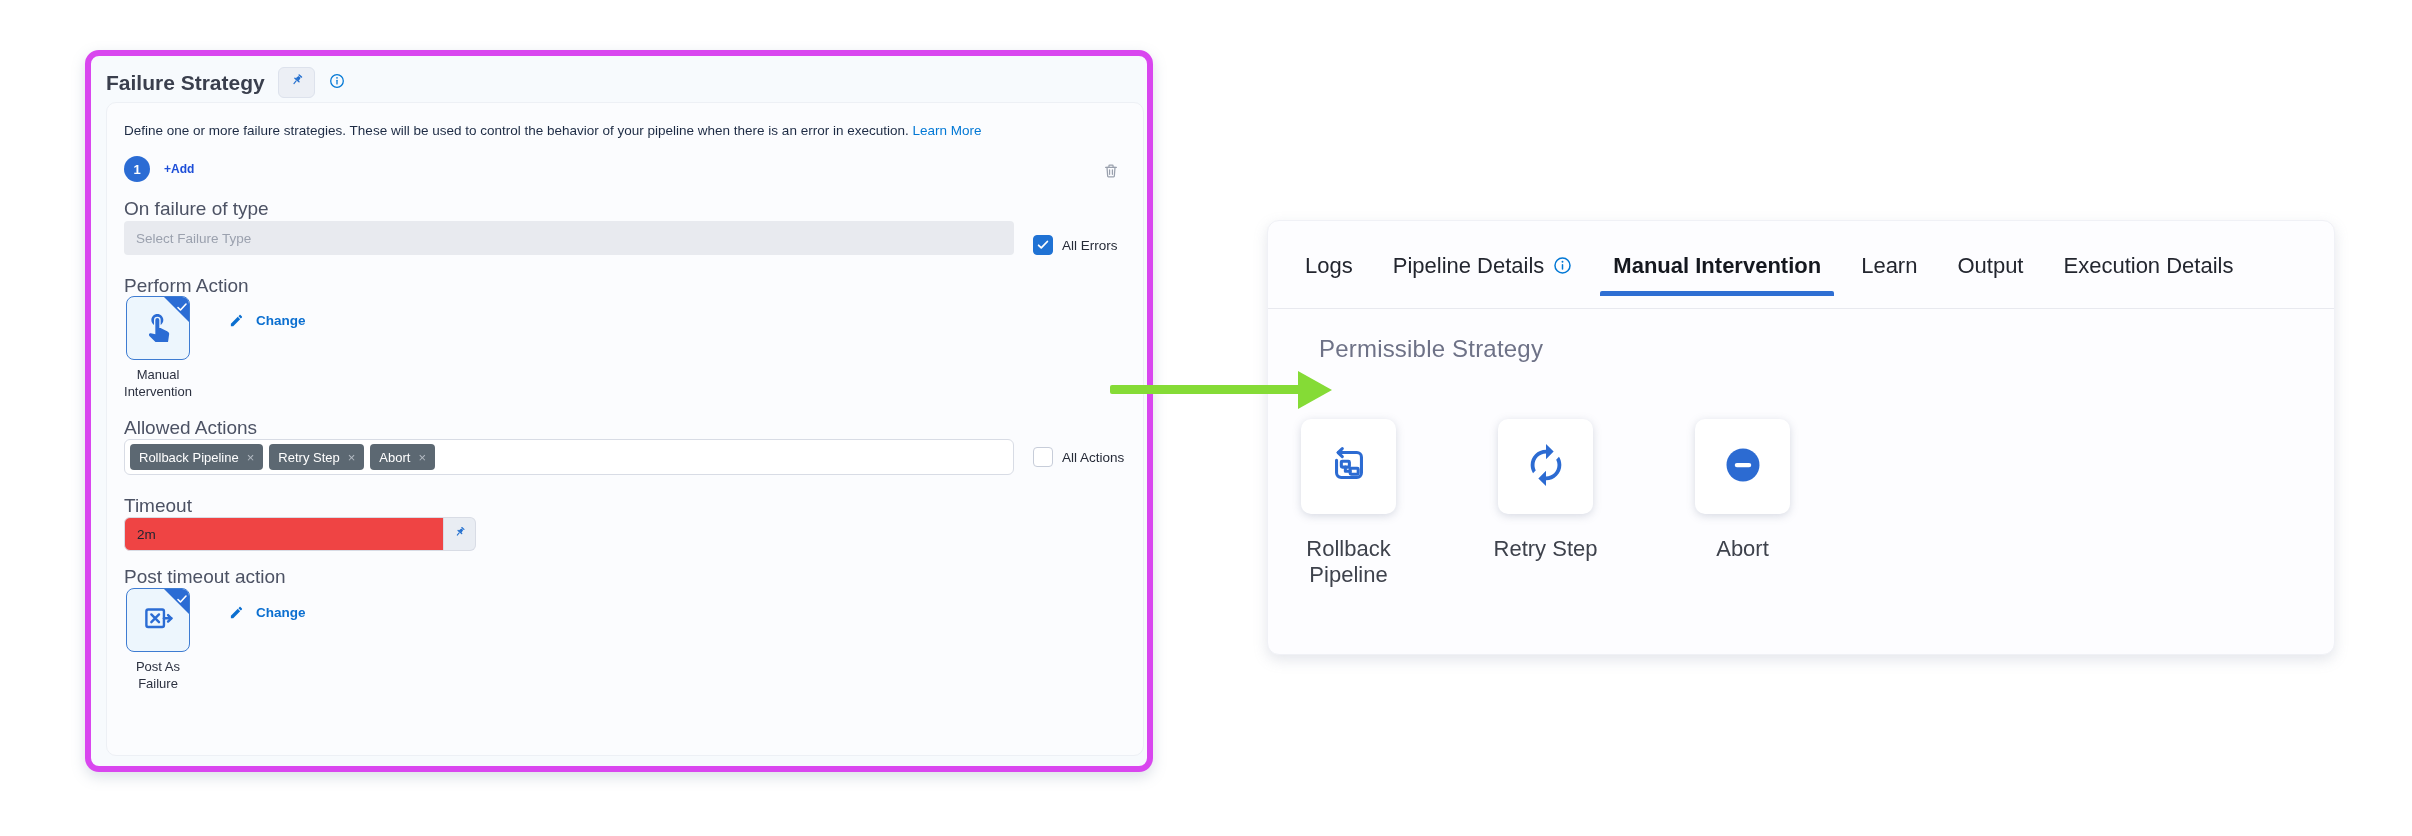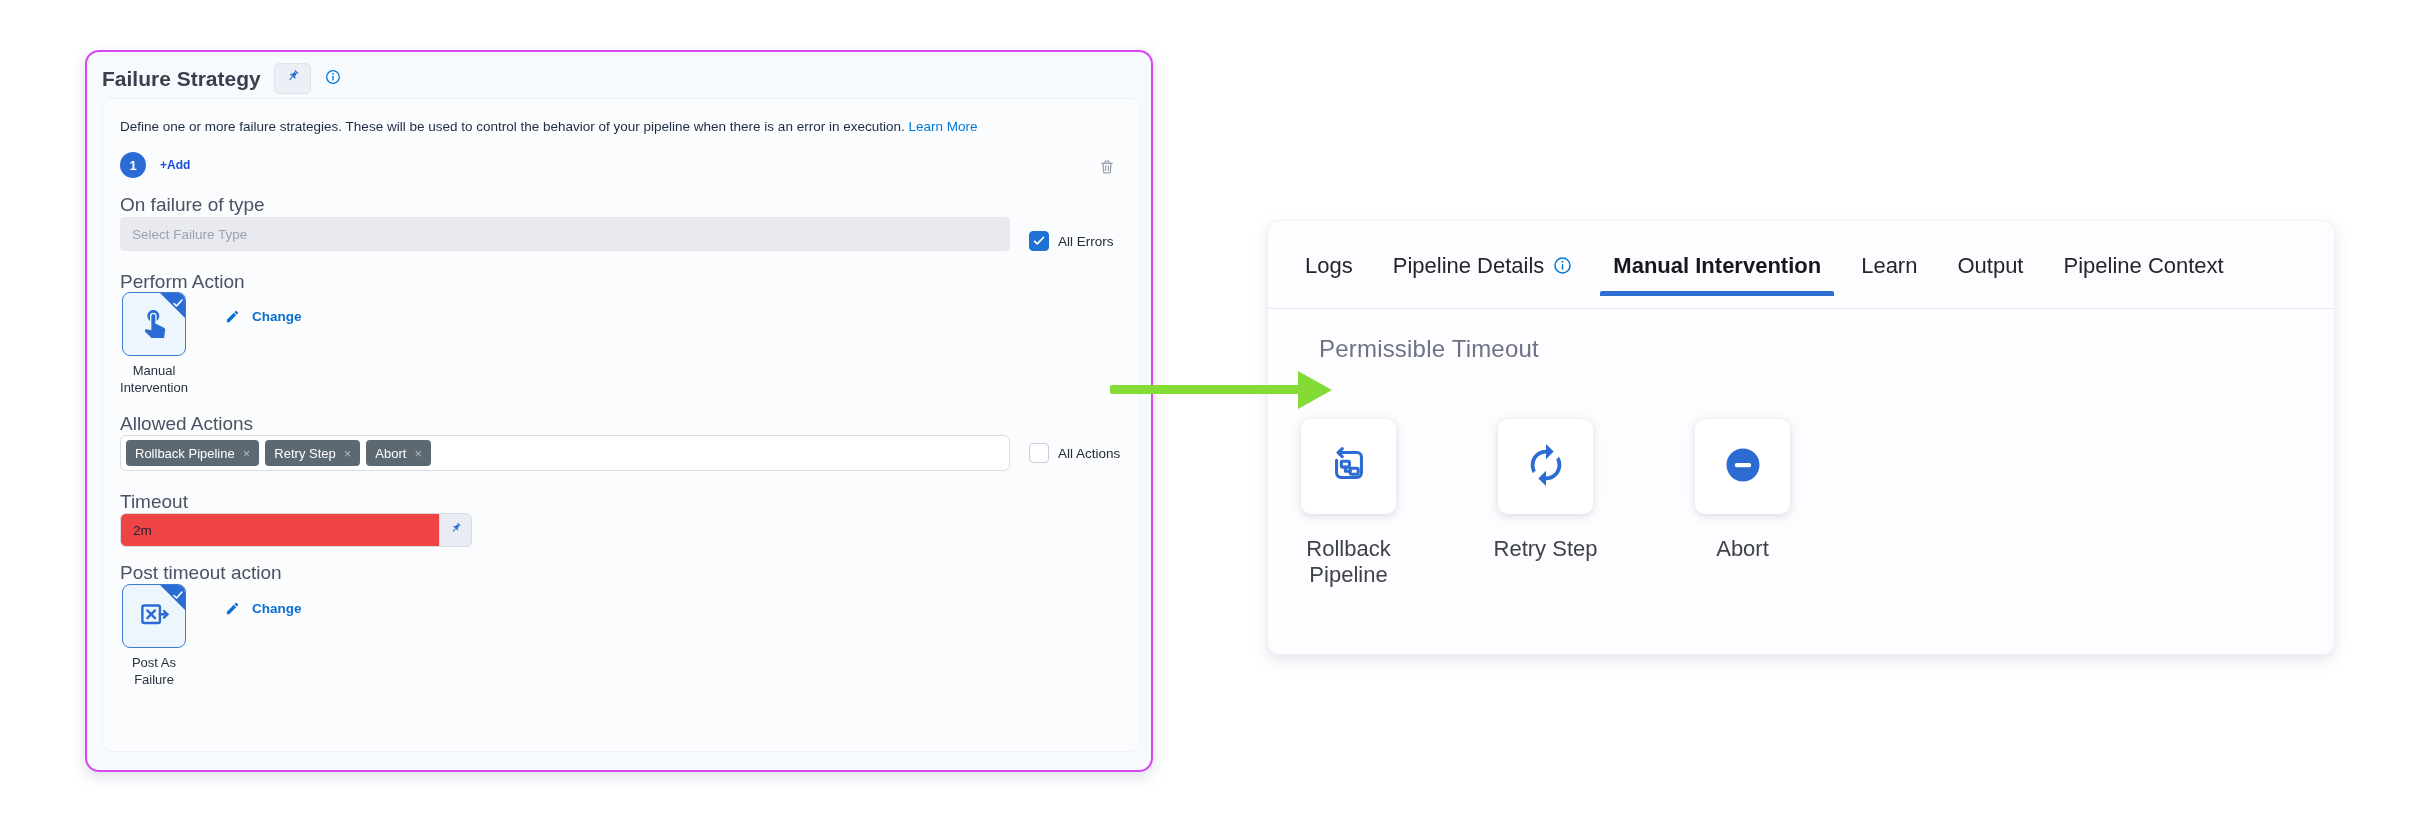--- a/index.html
+++ b/index.html
@@ -6,21 +6,21 @@
   html,body { background:#ffffff; }
   .canvas {
     position:relative; width:2412px; height:836px; overflow:hidden;
     font-family:"Liberation Sans","DejaVu Sans",sans-serif; background:#ffffff;
   }
   .abs { position:absolute; }
 
   
   .left-card {
     left:85px; top:50px; width:1068px; height:722px;
-    background:#f7fafd; border:2px solid #d946ef; border-radius:14px;
+    background:#f7fafd; border:6px solid #d946ef; border-radius:14px;
     box-shadow:0 5px 14px rgba(110,130,160,.25);
   }
   .left-header { left:15px; top:11px; display:flex; align-items:center; gap:13px; }
   .panel-title { font-size:21px; font-weight:700; color:#3a3f4d; }
   .pin-btn {
     width:37px; height:31px; background:#eceff5; border:1px solid #dde2ec;
     border-radius:6px; display:flex; align-items:center; justify-content:center; cursor:pointer;
   }
   .inner-card {
     left:15px; top:46px; width:1038px; height:654px;
@@ -322,25 +322,25 @@
       <div class="tab tab-active">
           <span>Manual Intervention</span>
         </div>
       <div class="tab">
           <span>Learn</span>
         </div>
       <div class="tab">
           <span>Output</span>
         </div>
       <div class="tab">
-          <span>Pipeline Context</span>
+          <span>Execution Details</span>
         </div>
     </div>
 
-    <div class="abs section-title">Permissible Timeout</div>
+    <div class="abs section-title">Permissible Strategy</div>
 
     <div class="abs cards-row">
 
       <div class="action-col">
         <div class="big-card">
           <span>
             <svg width="46" height="46" viewBox="0 0 24 24" fill="none" stroke="#2c6bd2" stroke-width="1.6" stroke-linecap="round" stroke-linejoin="round">
                 <path d="M12 5.5h4.1a2.4 2.4 0 0 1 2.4 2.4v8.2a2.4 2.4 0 0 1-2.4 2.4H7.9a2.4 2.4 0 0 1-2.4-2.4V9.5"></path>
                 <path d="M12 5.5H6.4"></path>
                 <path d="M8.5 3.4L6.3 5.5l2.2 2.1"></path>

